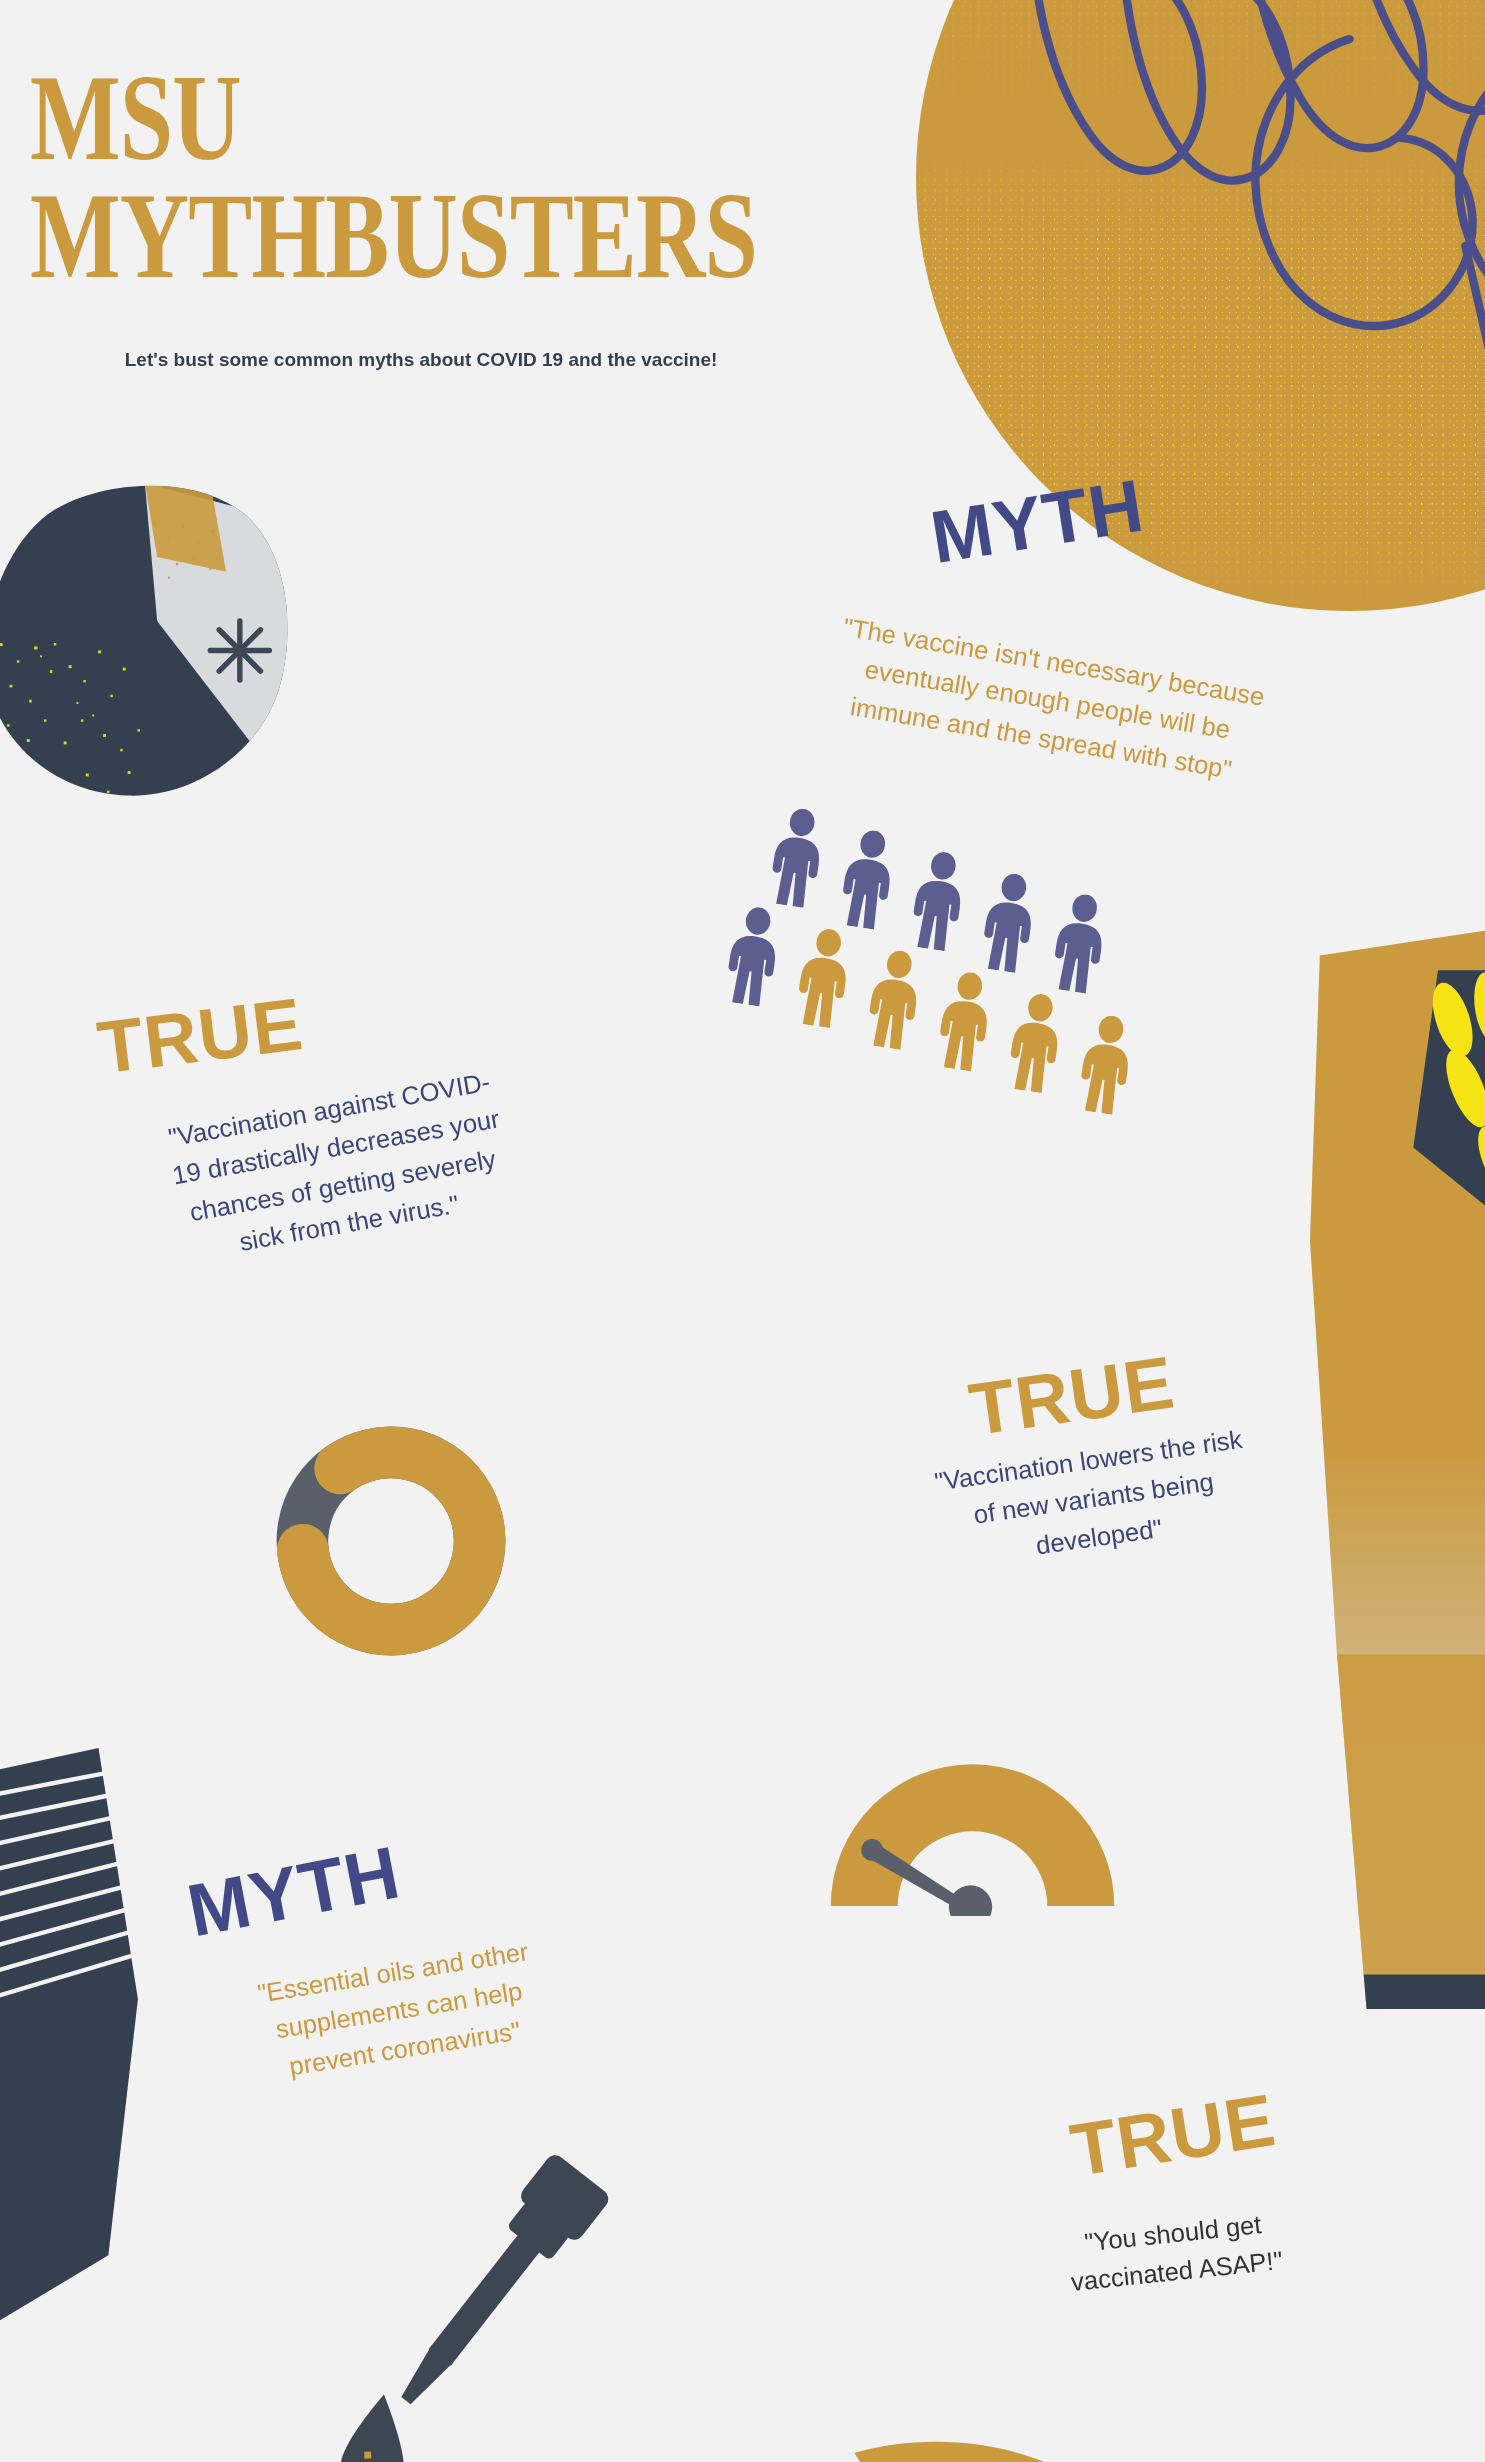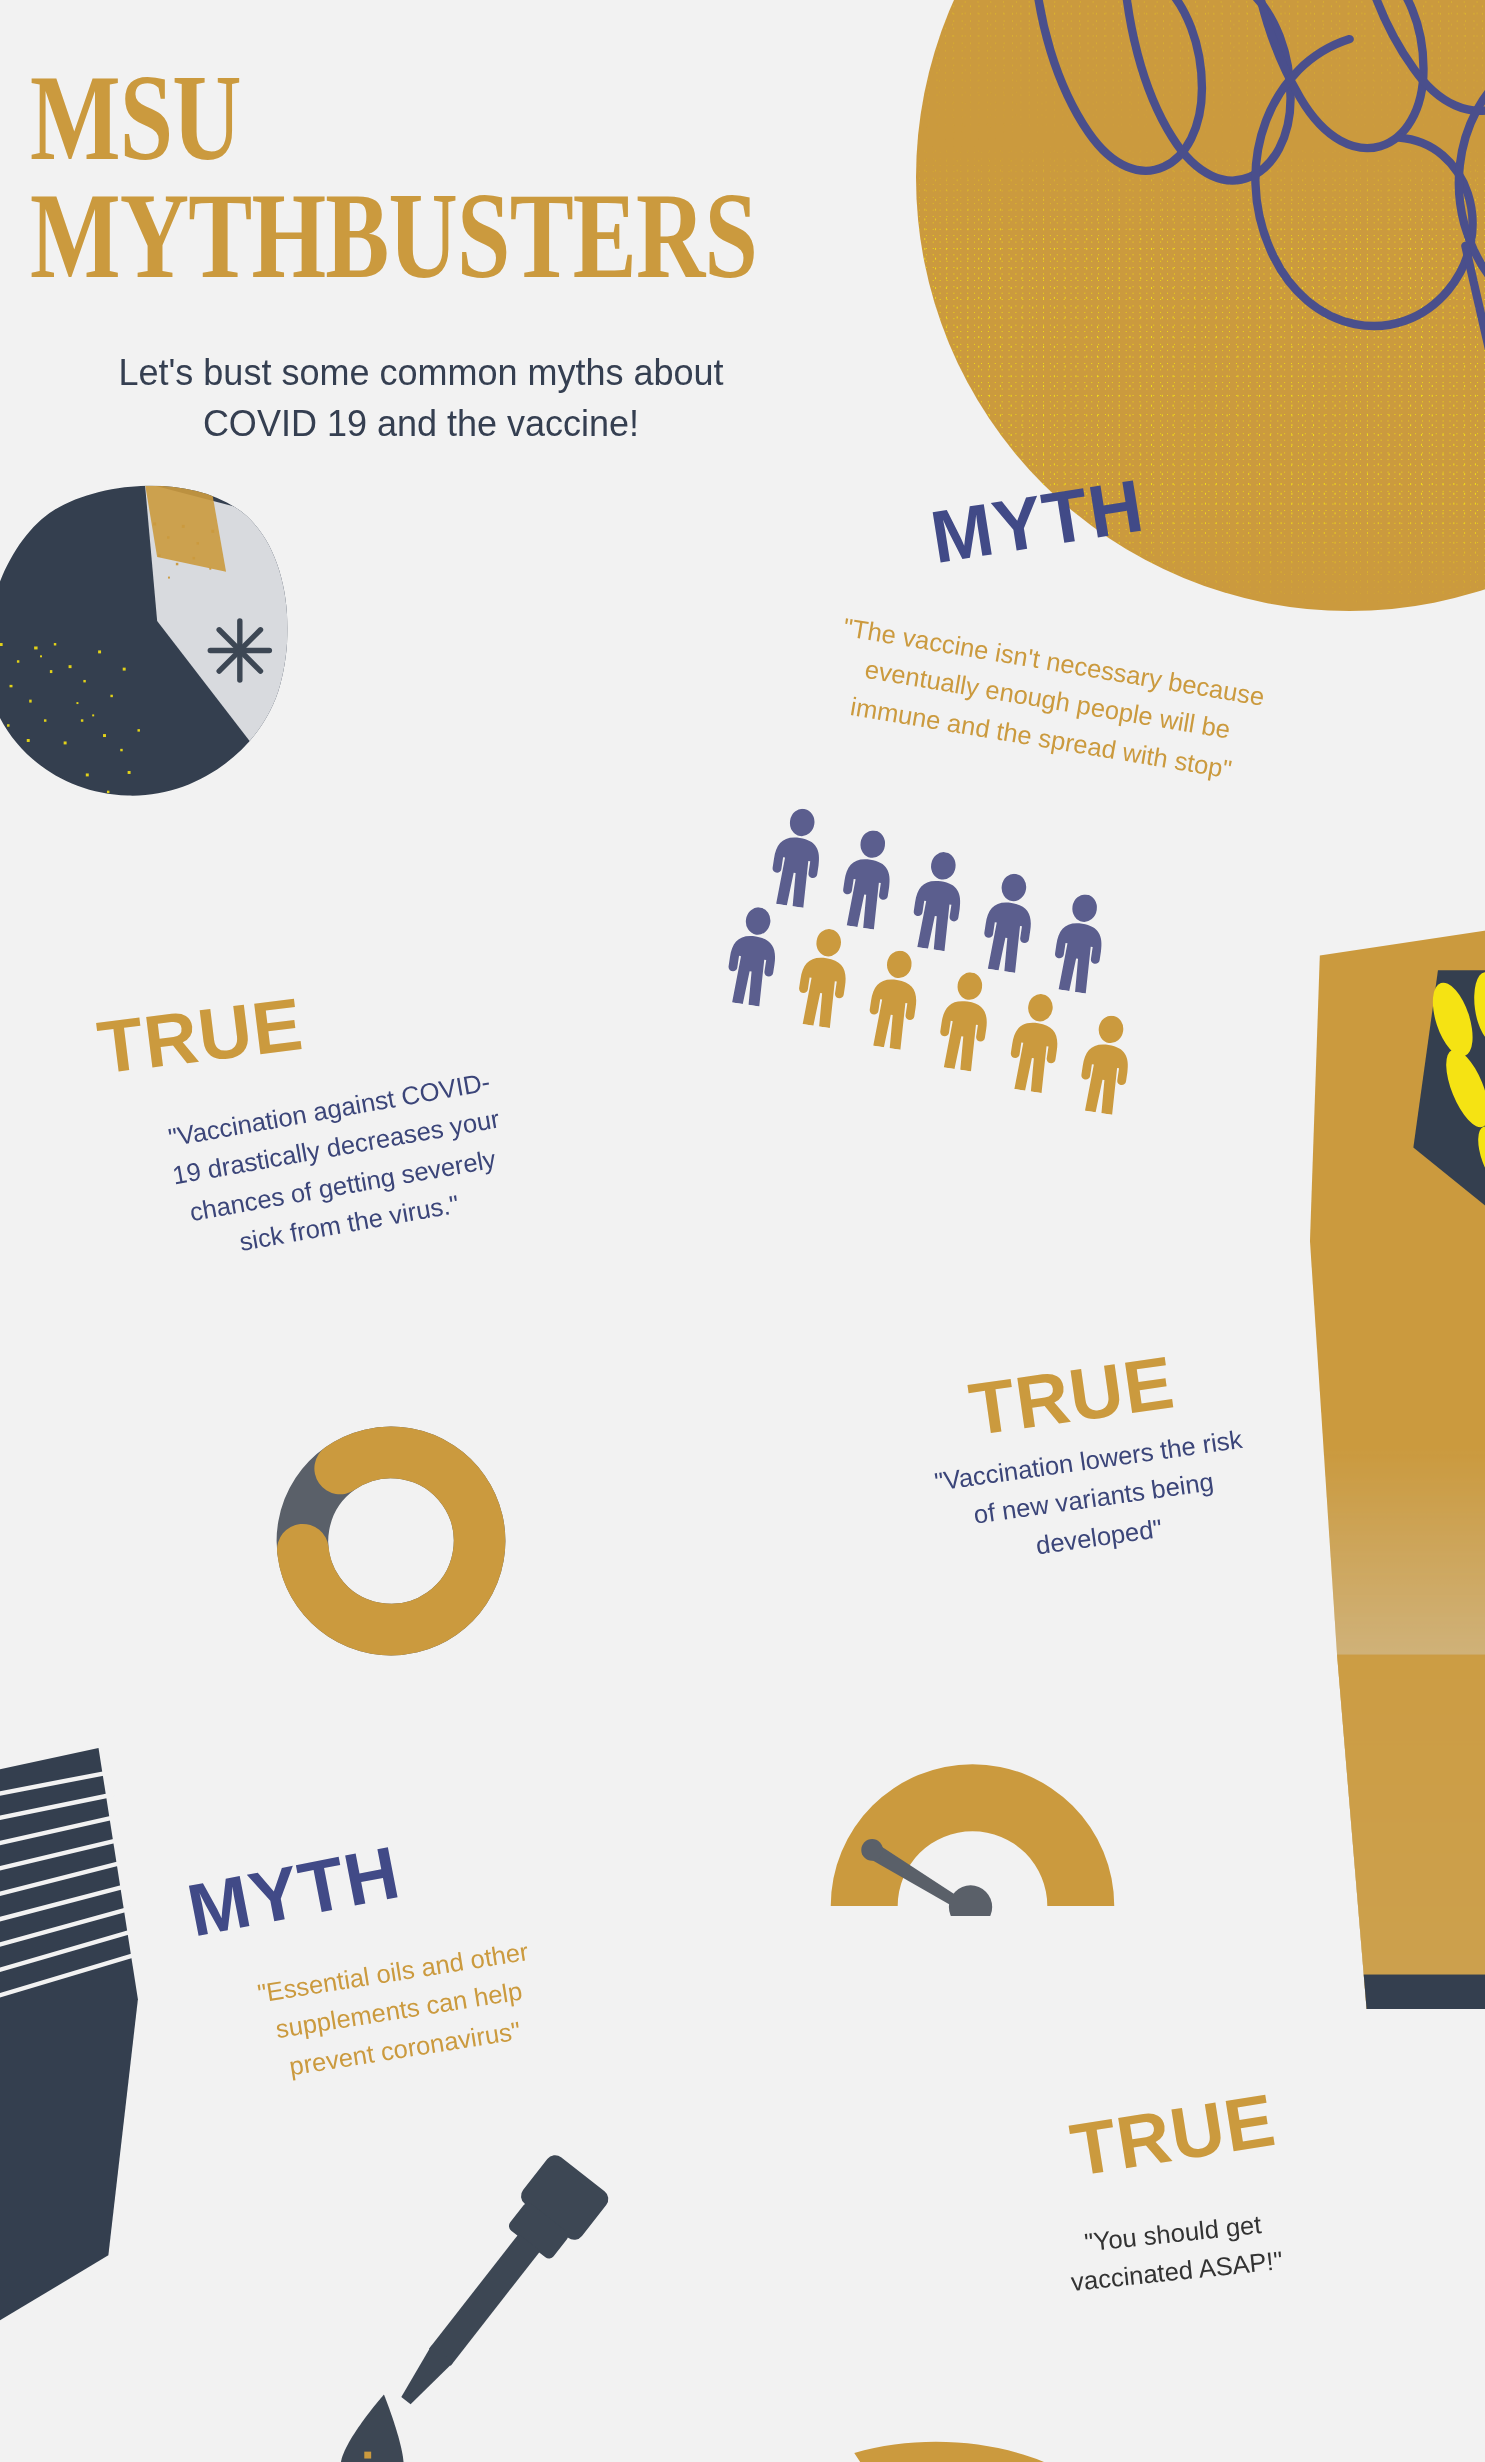--- a/index.html
+++ b/index.html
@@ -60,22 +60,22 @@
     left:29.5px; top:59px; width:837px;
     font-family:"Liberation Serif", serif;
     font-weight:700;
     font-size:123px; line-height:0.96;
     letter-spacing:-1px;
     color:#cb9a3e;
     transform:scaleX(.78); transform-origin:left top;
   }
   .subtitle {
     left:113px; top:347px; width:616px;
-    font-size:36px; line-height:1.42;
-    color:#353f51; text-align:center;
+    font-size:19px; line-height:1.42;
+    color:#353f51; text-align:center;font-weight:bold;
   }
 
   
   .hd {
     font-weight:700;
     font-size:74px;
     letter-spacing:1px;
     line-height:1;
     white-space:nowrap;
   }

